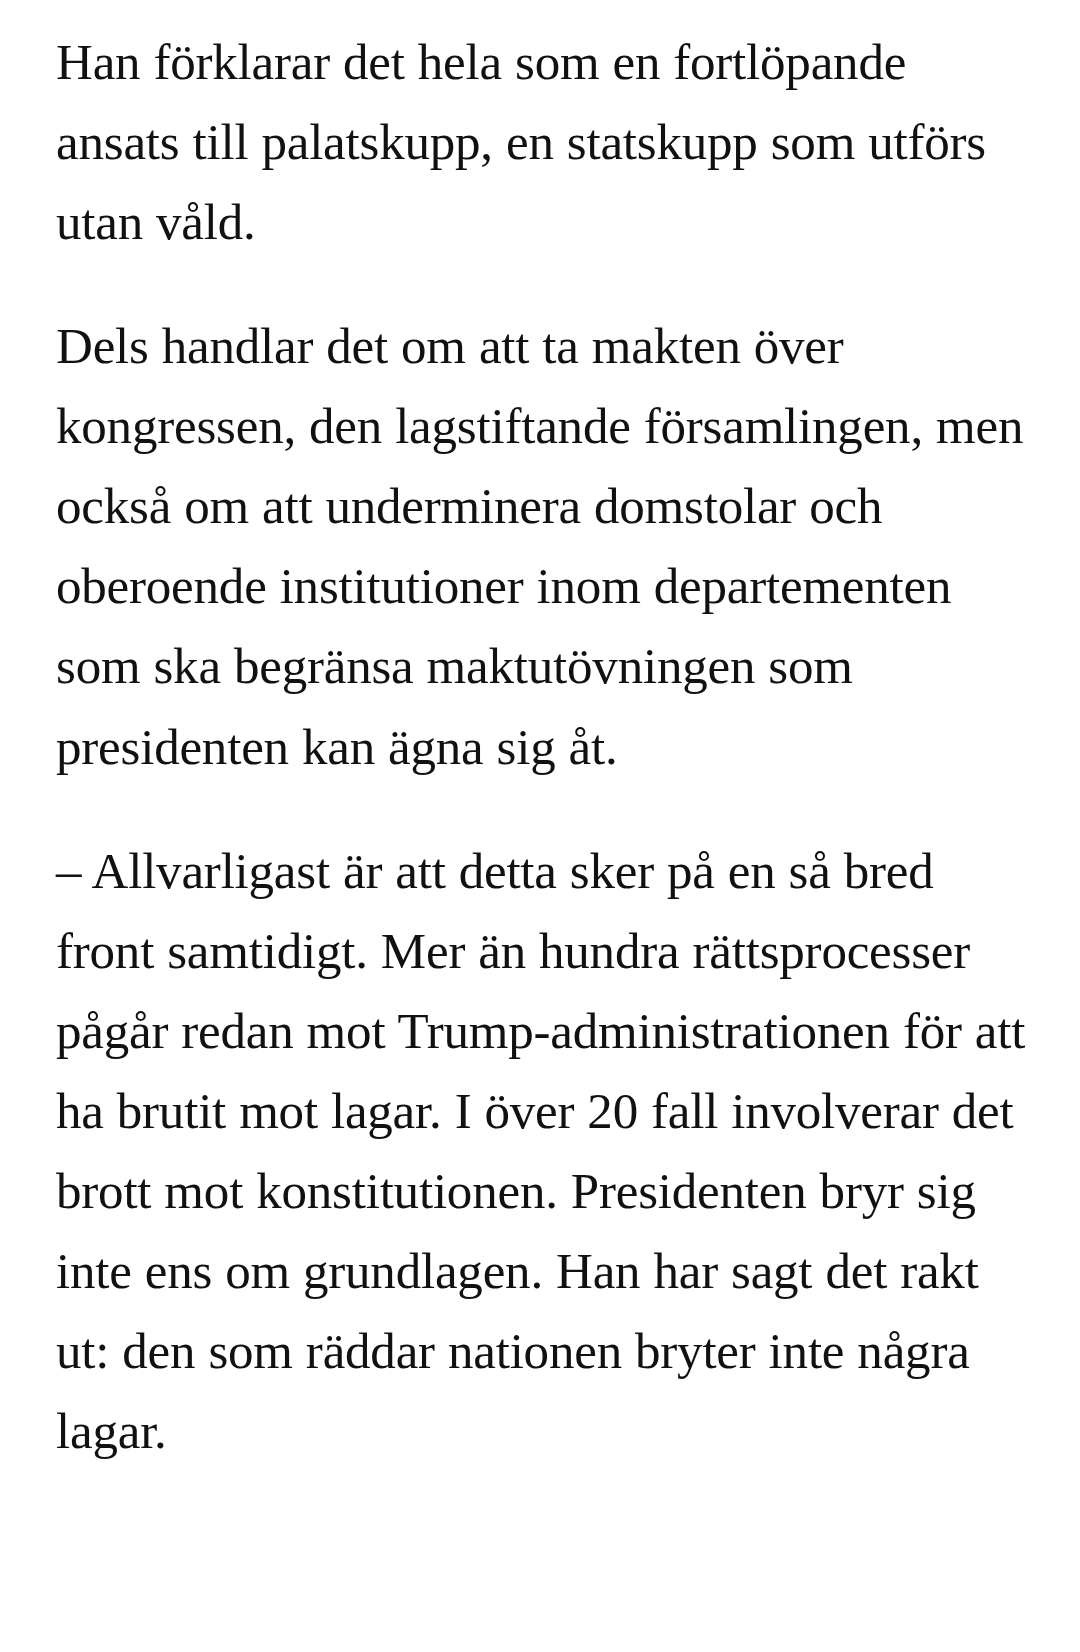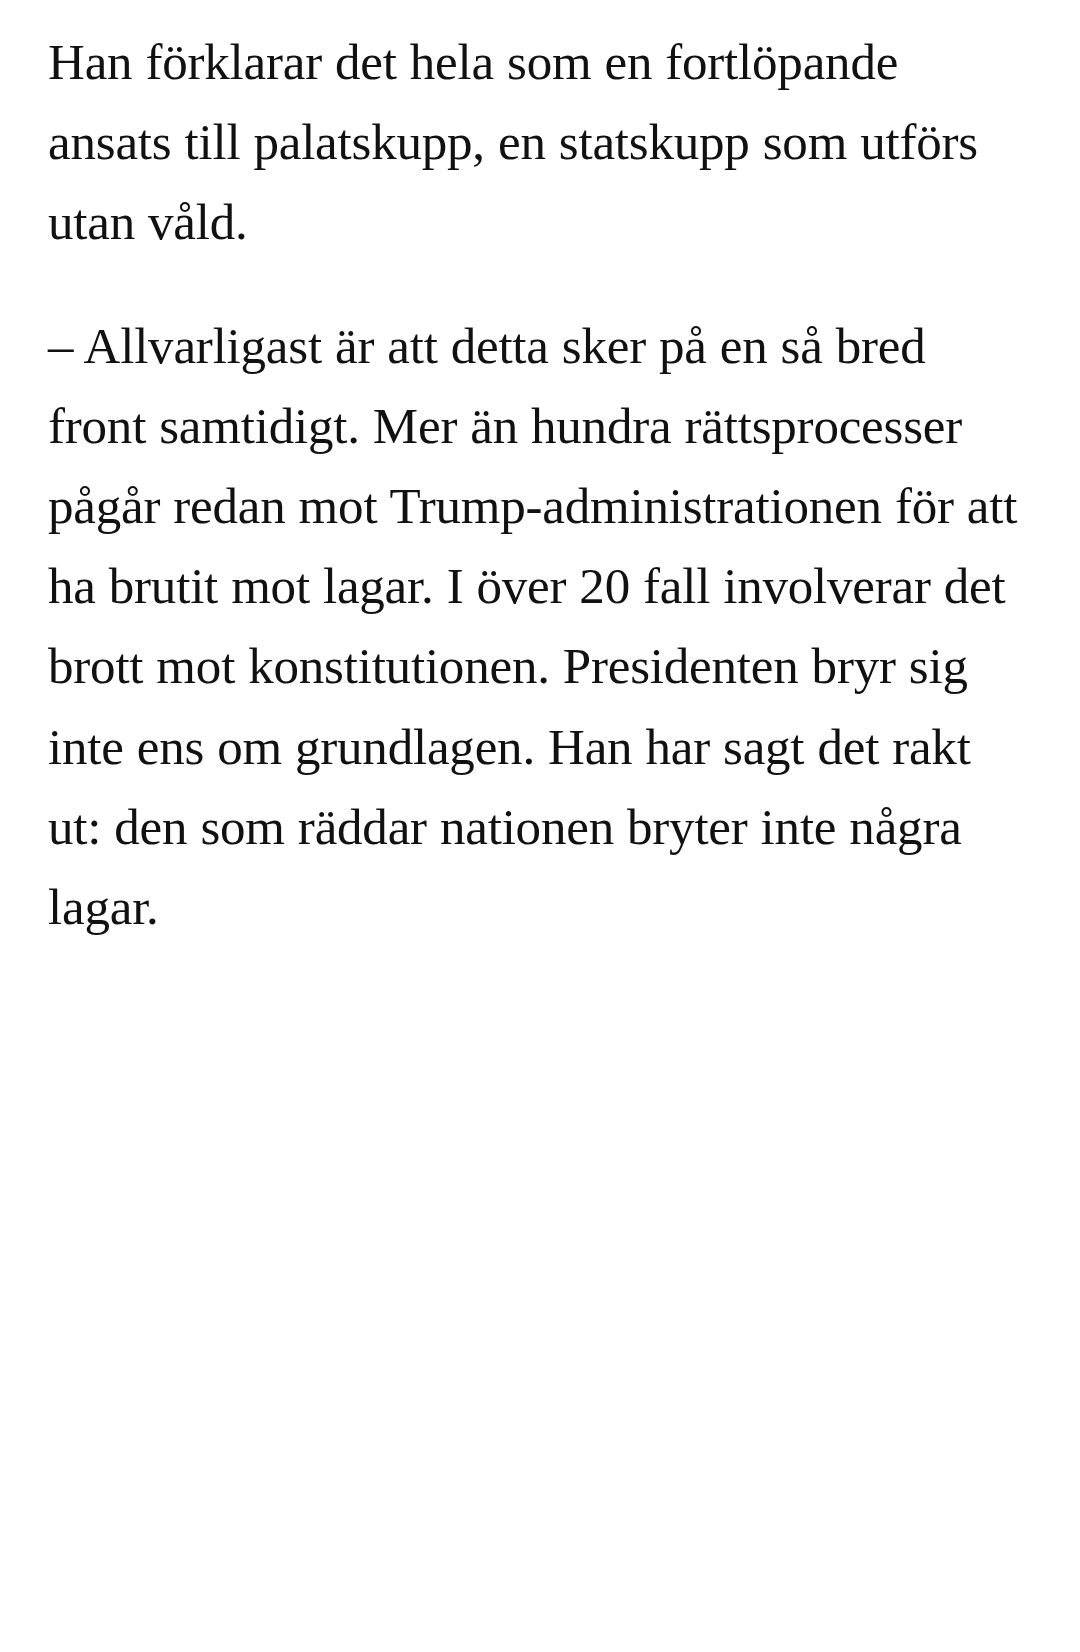--- a/index.html
+++ b/index.html
@@ -15,27 +15,28 @@
     -webkit-font-smoothing: antialiased;
   }
   .article-body {
     padding: 22px 52px 0 48px;
     box-sizing: border-box;
   }
   .paragraph {
     font-size: 51px;
     line-height: 1.57;
     letter-spacing: -0.2px;
-    margin: 0 0 44px 0;
+    margin: 0 0 44px 8px;
     text-align: left;
     word-spacing: 0.5px;
   }
   .paragraph:last-child {
     margin-bottom: 0;
   }
 </style>
 </head>
 <body>
 
 <main class="article-body">
   <p class="paragraph">Han förklarar det hela som en fortlöpande ansats till palatskupp, en statskupp som utförs utan våld.</p>
+  <p class="paragraph">Dels handlar det om att ta makten över kongressen, den lagstiftande församlingen, men också om att underminera domstolar och oberoende institutioner inom departementen som ska begränsa maktutövningen som presidenten kan ägna sig åt.</p>
   <p class="paragraph">– Allvarligast är att detta sker på en så bred front samtidigt. Mer än hundra rättsprocesser pågår redan mot Trump-administrationen för att ha brutit mot lagar. I över 20 fall involverar det brott mot konstitutionen. Presidenten bryr sig inte ens om grundlagen. Han har sagt det rakt ut: den som räddar nationen bryter inte några lagar.</p>
 </main>
 
 </body></html>

